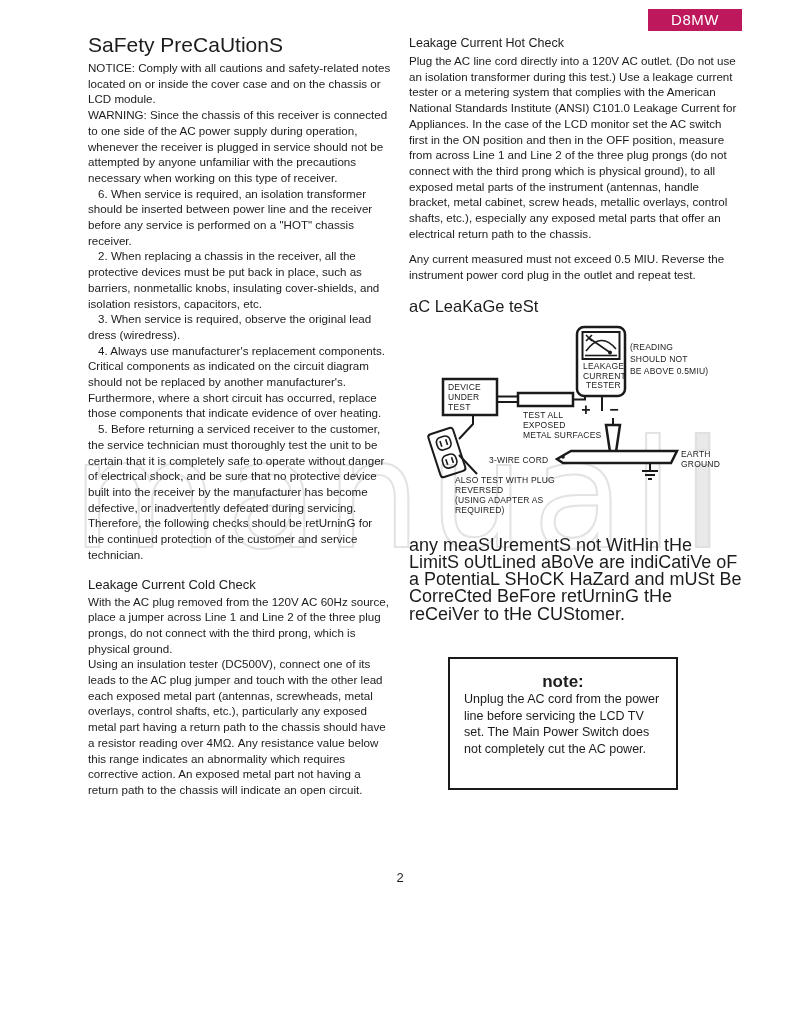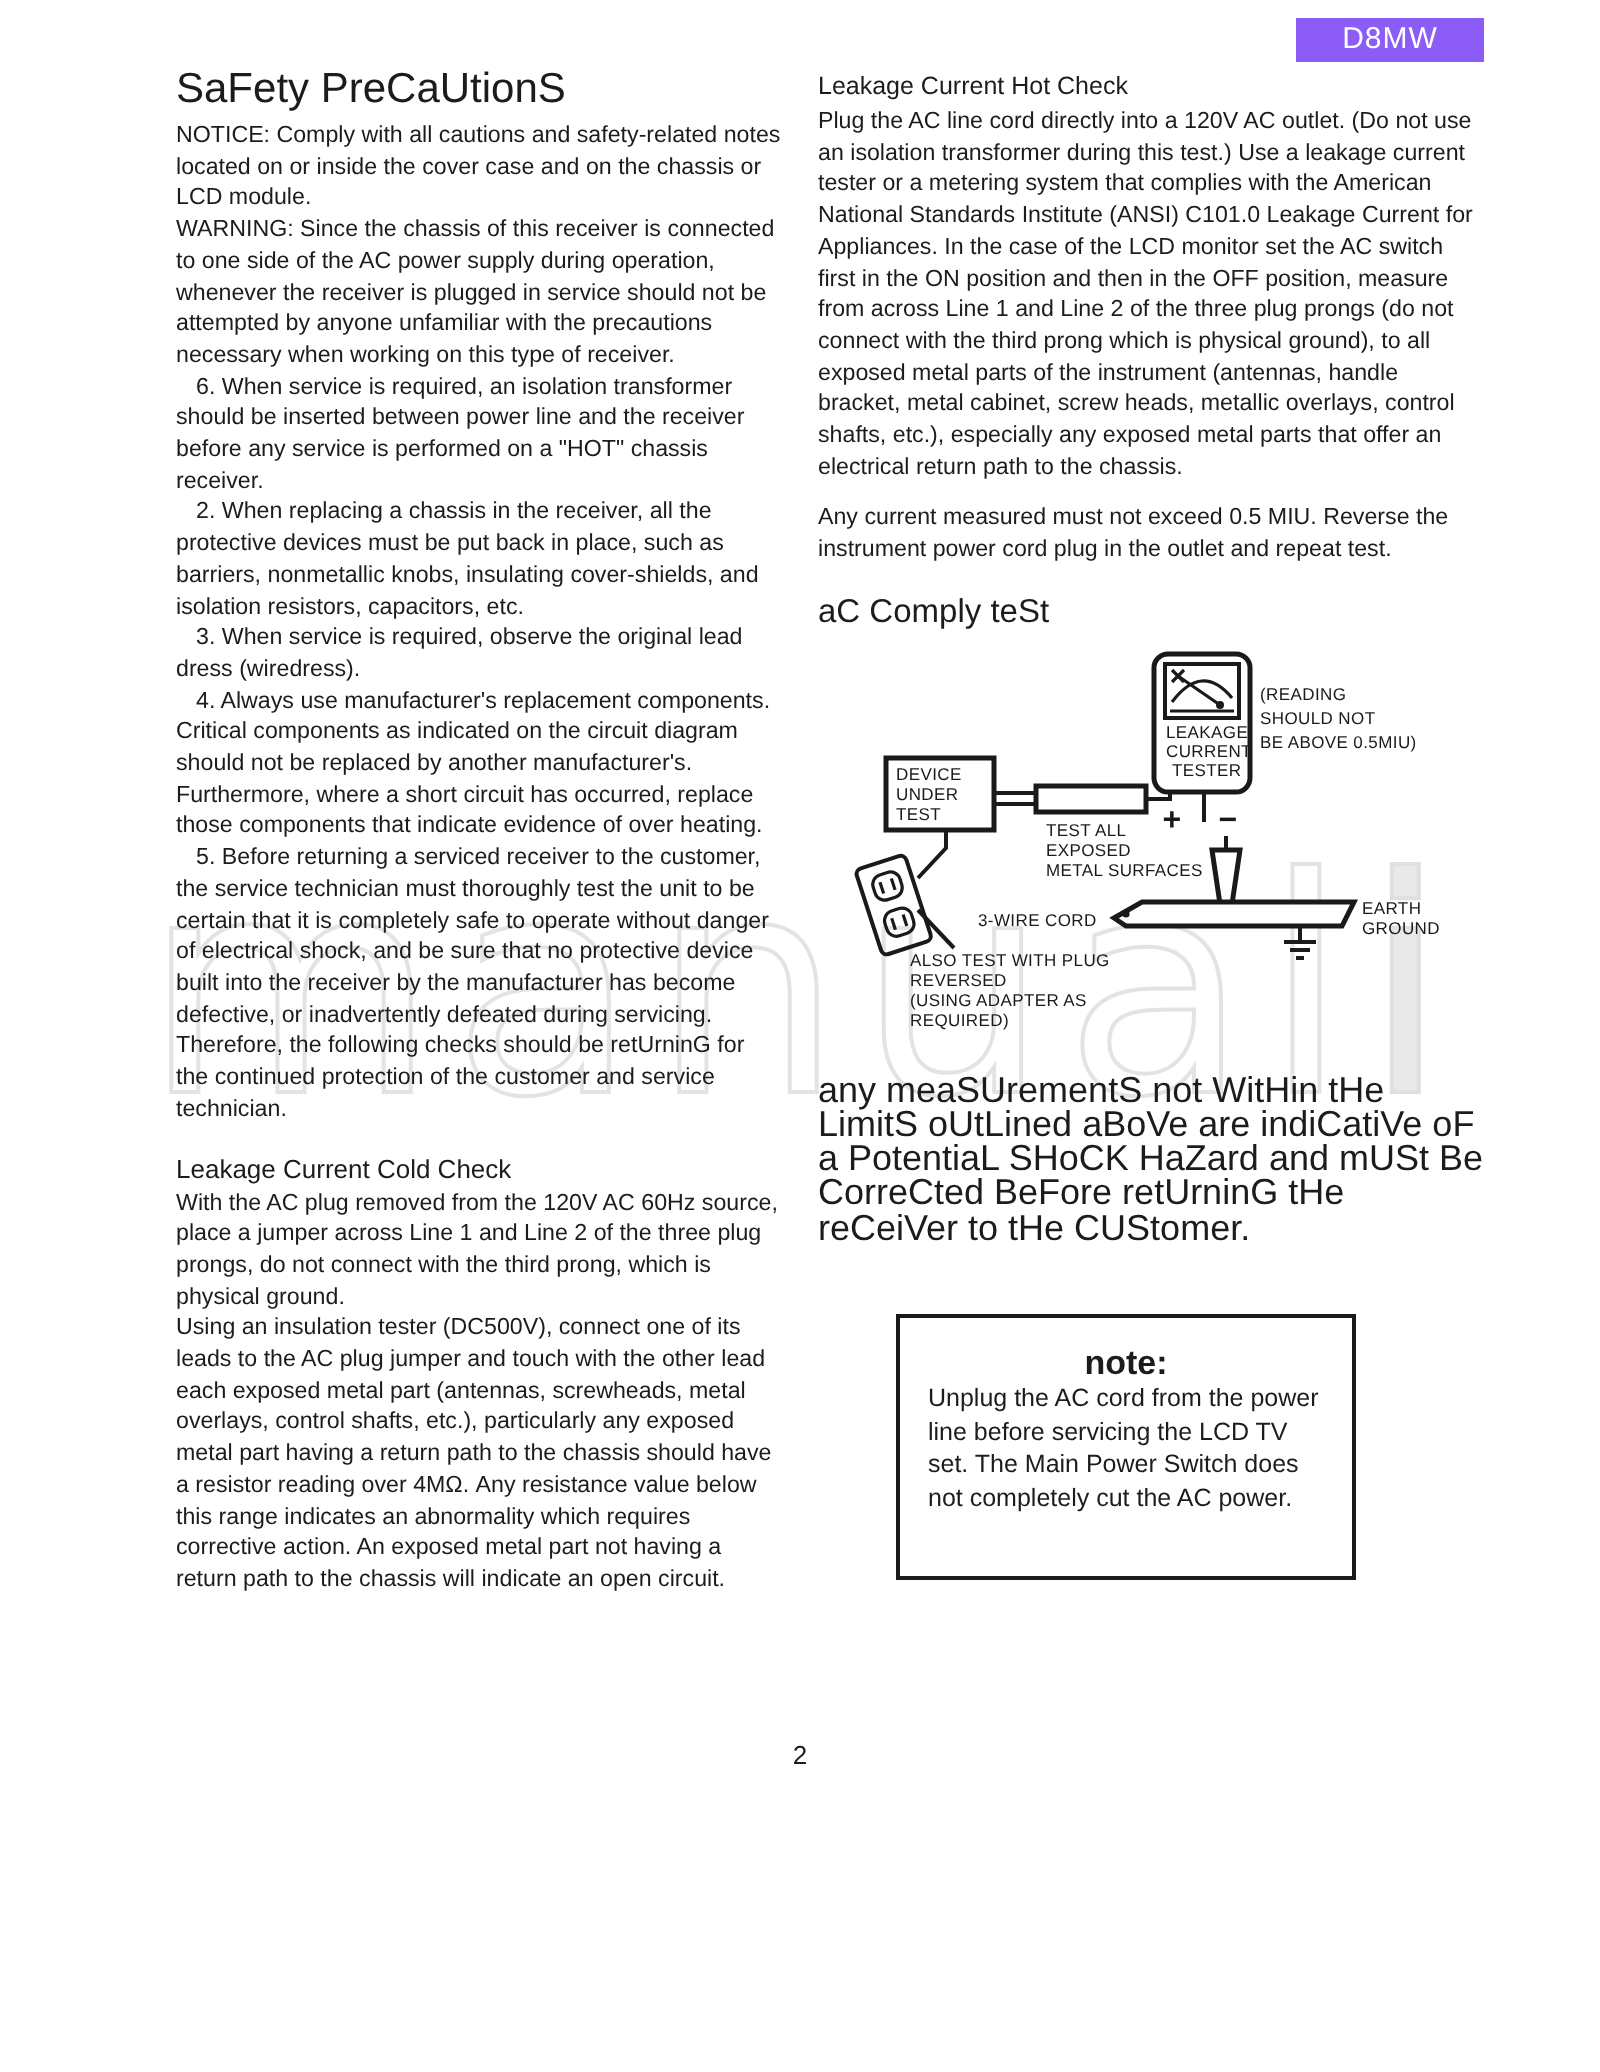--- a/index.html
+++ b/index.html
@@ -18,21 +18,21 @@
     font-family:"DejaVu Sans", sans-serif;
     font-size:150px; line-height:150px; letter-spacing:8px;
     z-index:0; white-space:nowrap; user-select:none; pointer-events:none;
   }
   .wm-main { color:transparent; -webkit-text-stroke:2px #e3e3e3; }
   .wm-tail { color:#e9e9e9; -webkit-text-stroke:2px #e0e0e0; }
 
   
   .badge {
     position:absolute; left:648px; top:9px; width:94px; height:22px;
-    background:#8b5cf6; color:#ffffff;
+    background:#be185d; color:#ffffff;
     font-size:15px; line-height:22px; text-align:center;
     z-index:2; letter-spacing:0.5px;
   }
 
   .col-left  { position:absolute; left:88px;  top:33px; width:303px; z-index:1; }
   .col-right { position:absolute; left:409px; top:36px; width:334px; z-index:1; }
 
   .title { font-size:21px; font-weight:normal; margin:0 0 3px 0; }
   p { margin:0; font-size:11.6px; line-height:15.7px; }
   .item { text-indent:10px; }
@@ -84,21 +84,21 @@
   <h2 class="subhead">Leakage Current Cold Check</h2>
   <p>With the AC plug removed from the 120V AC 60Hz source, place a jumper across Line 1 and Line 2 of the three plug prongs, do not connect with the third prong, which is physical ground.</p>
   <p>Using an insulation tester (DC500V), connect one of its leads to the AC plug jumper and touch with the other lead each exposed metal part (antennas, screwheads, metal overlays, control shafts, etc.), particularly any exposed metal part having a return path to the chassis should have a resistor reading over 4MΩ. Any resistance value below this range indicates an abnormality which requires corrective action. An exposed metal part not having a return path to the chassis will indicate an open circuit.</p>
 </div>
 
 <div class="col-right">
   <h2 class="hot-head">Leakage Current Hot Check</h2>
   <p>Plug the AC line cord directly into a 120V AC outlet. (Do not use an isolation transformer during this test.) Use a leakage current tester or a metering system that complies with the American National Standards Institute (ANSI) C101.0 Leakage Current for Appliances. In the case of the LCD monitor set the AC switch first in the ON position and then in the OFF position, measure from across Line 1 and Line 2 of the three plug prongs (do not connect with the third prong which is physical ground), to all exposed metal parts of the instrument (antennas, handle bracket, metal cabinet, screw heads, metallic overlays, control shafts, etc.), especially any exposed metal parts that offer an electrical return path to the chassis.</p>
   <p class="gap-top">Any current measured must not exceed 0.5 MIU. Reverse the instrument power cord plug in the outlet and repeat test.</p>
 
-  <h2 class="ac-heading">aC Comply teSt</h2>
+  <h2 class="ac-heading">aC LeaKaGe teSt</h2>
 
   <svg class="diagram" width="356" height="208" viewBox="0 0 356 208">
 
     <g>
       <rect class="lnT" x="168" y="6" width="48" height="69" rx="7"></rect>
       <rect class="ln" x="173.5" y="11" width="37" height="27" fill="#fff"></rect>
       <path class="thin" d="M177 30 Q 192 10 207 28"></path>
       <line class="thin" x1="180" y1="17" x2="201" y2="31.5"></line>
       <line class="thin" x1="177" y1="14" x2="183" y2="20"></line>
       <line class="thin" x1="183" y1="14" x2="177" y2="20"></line>

